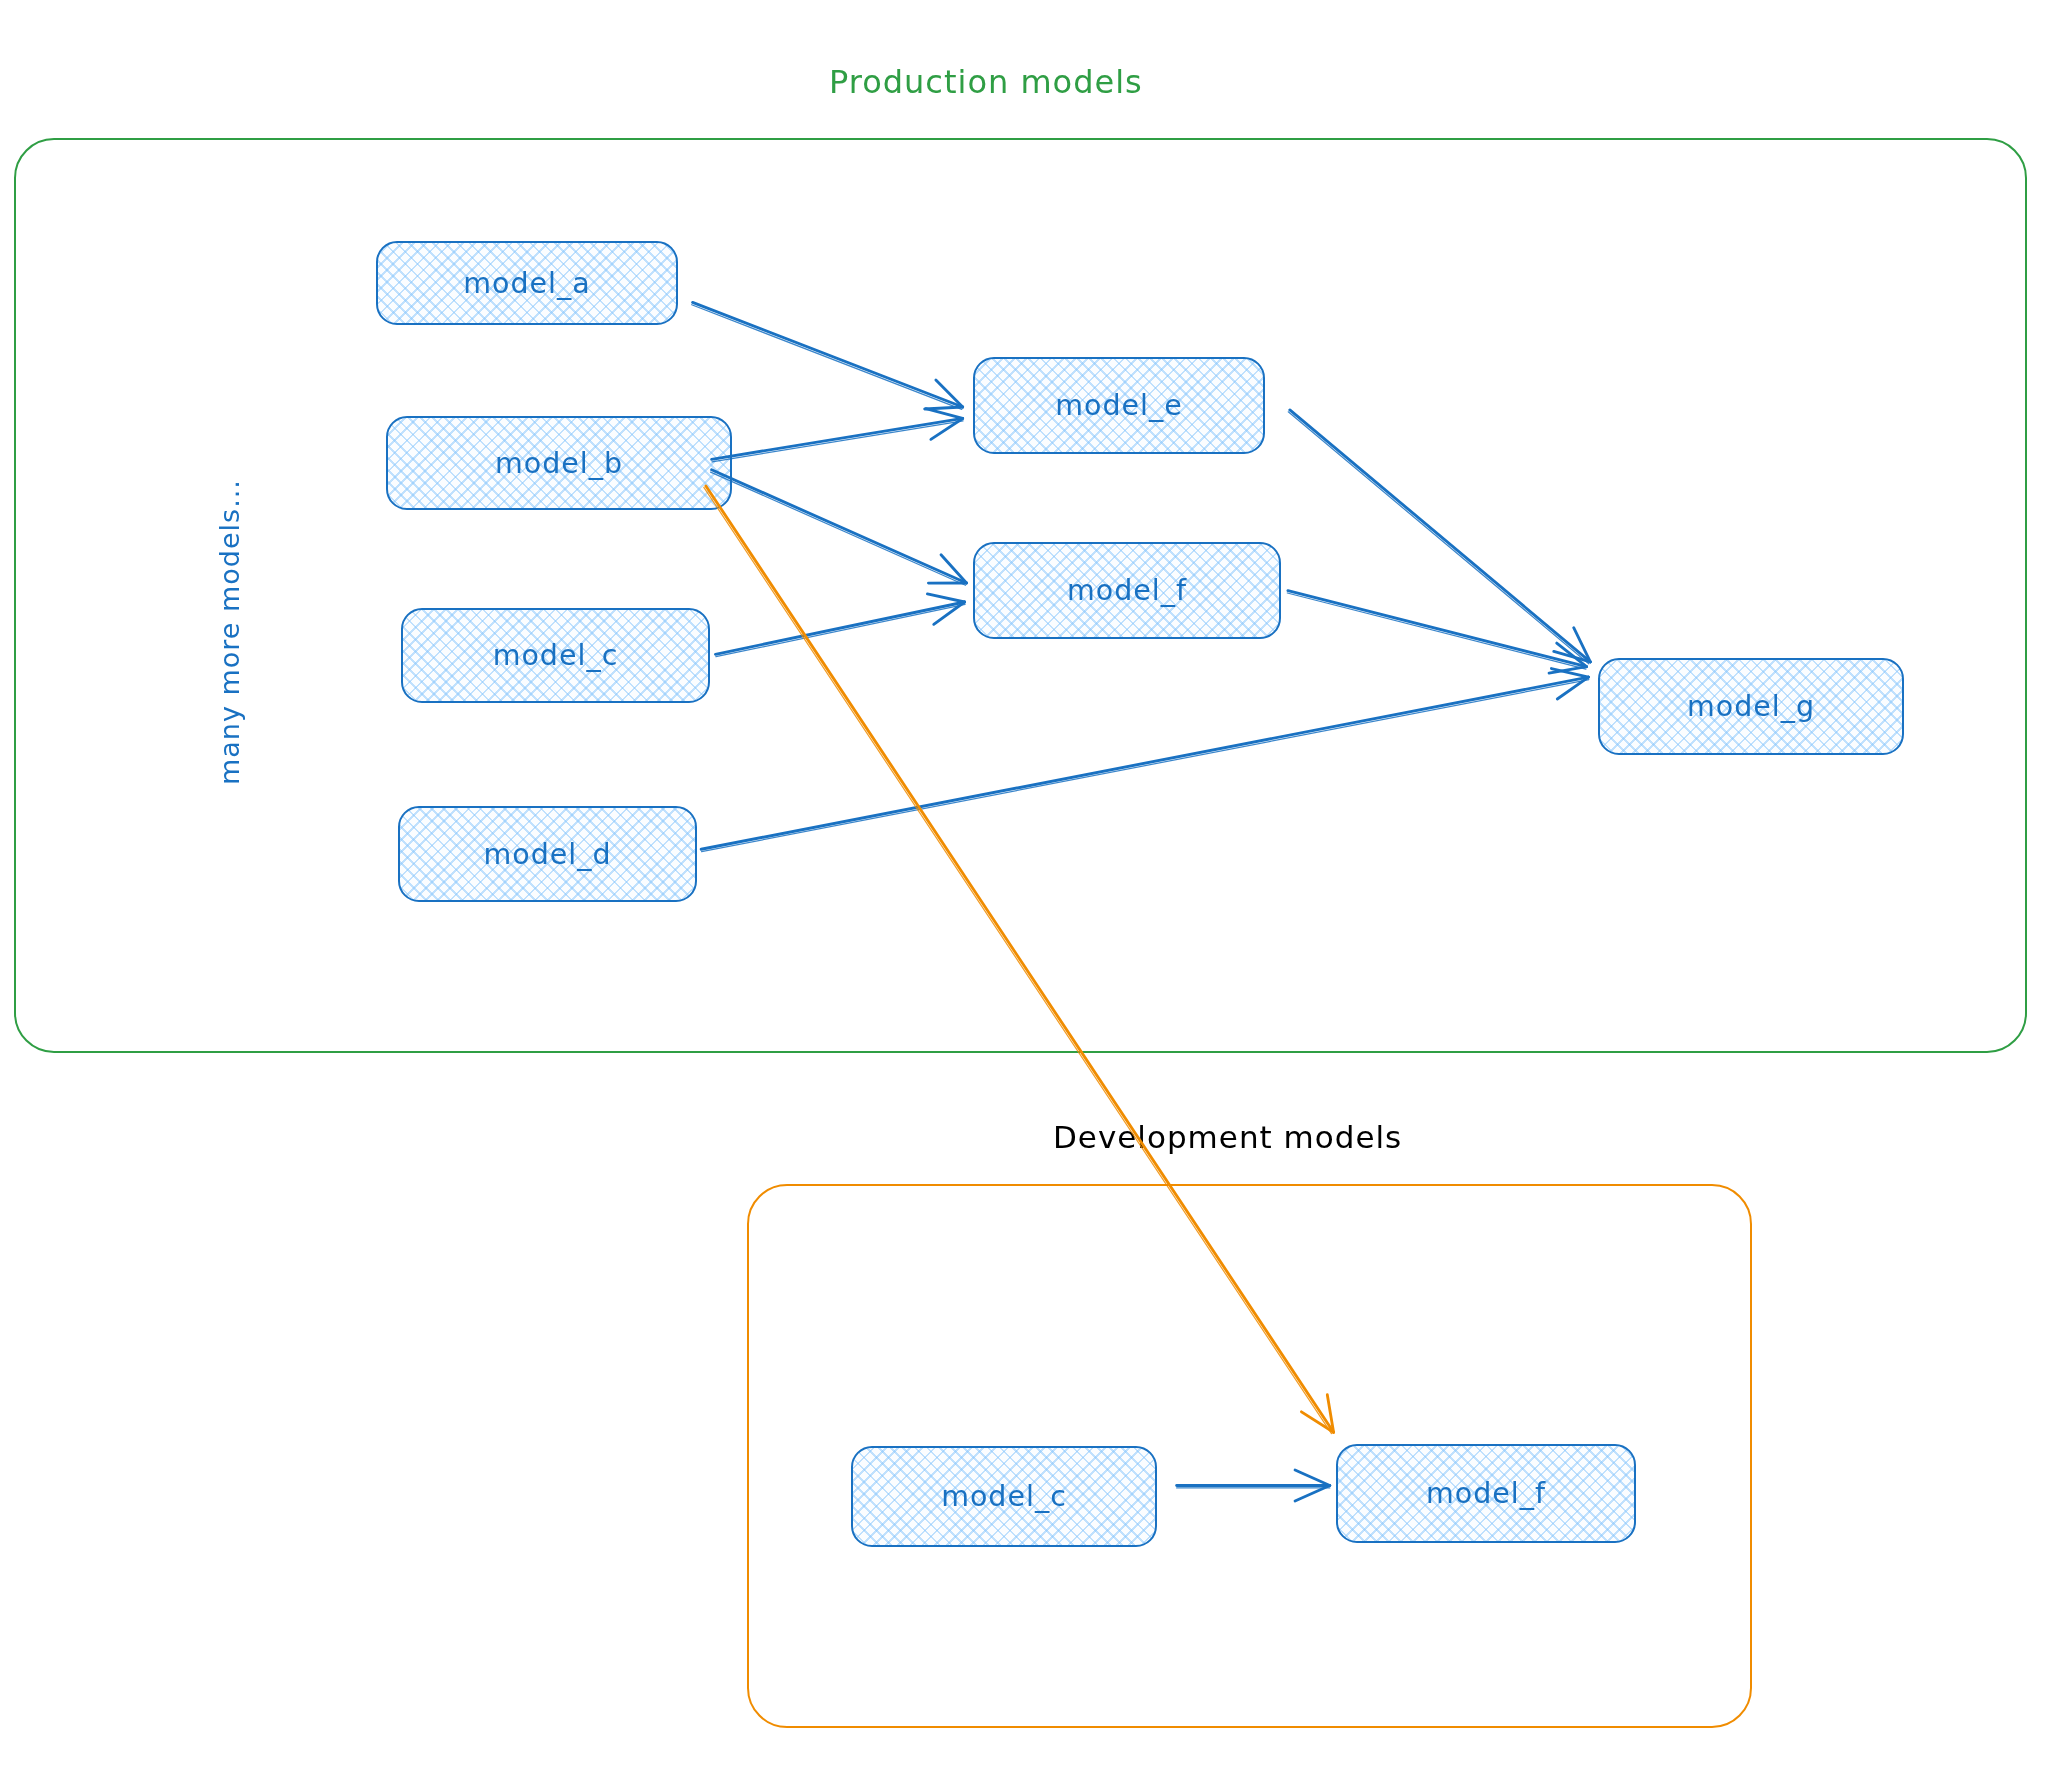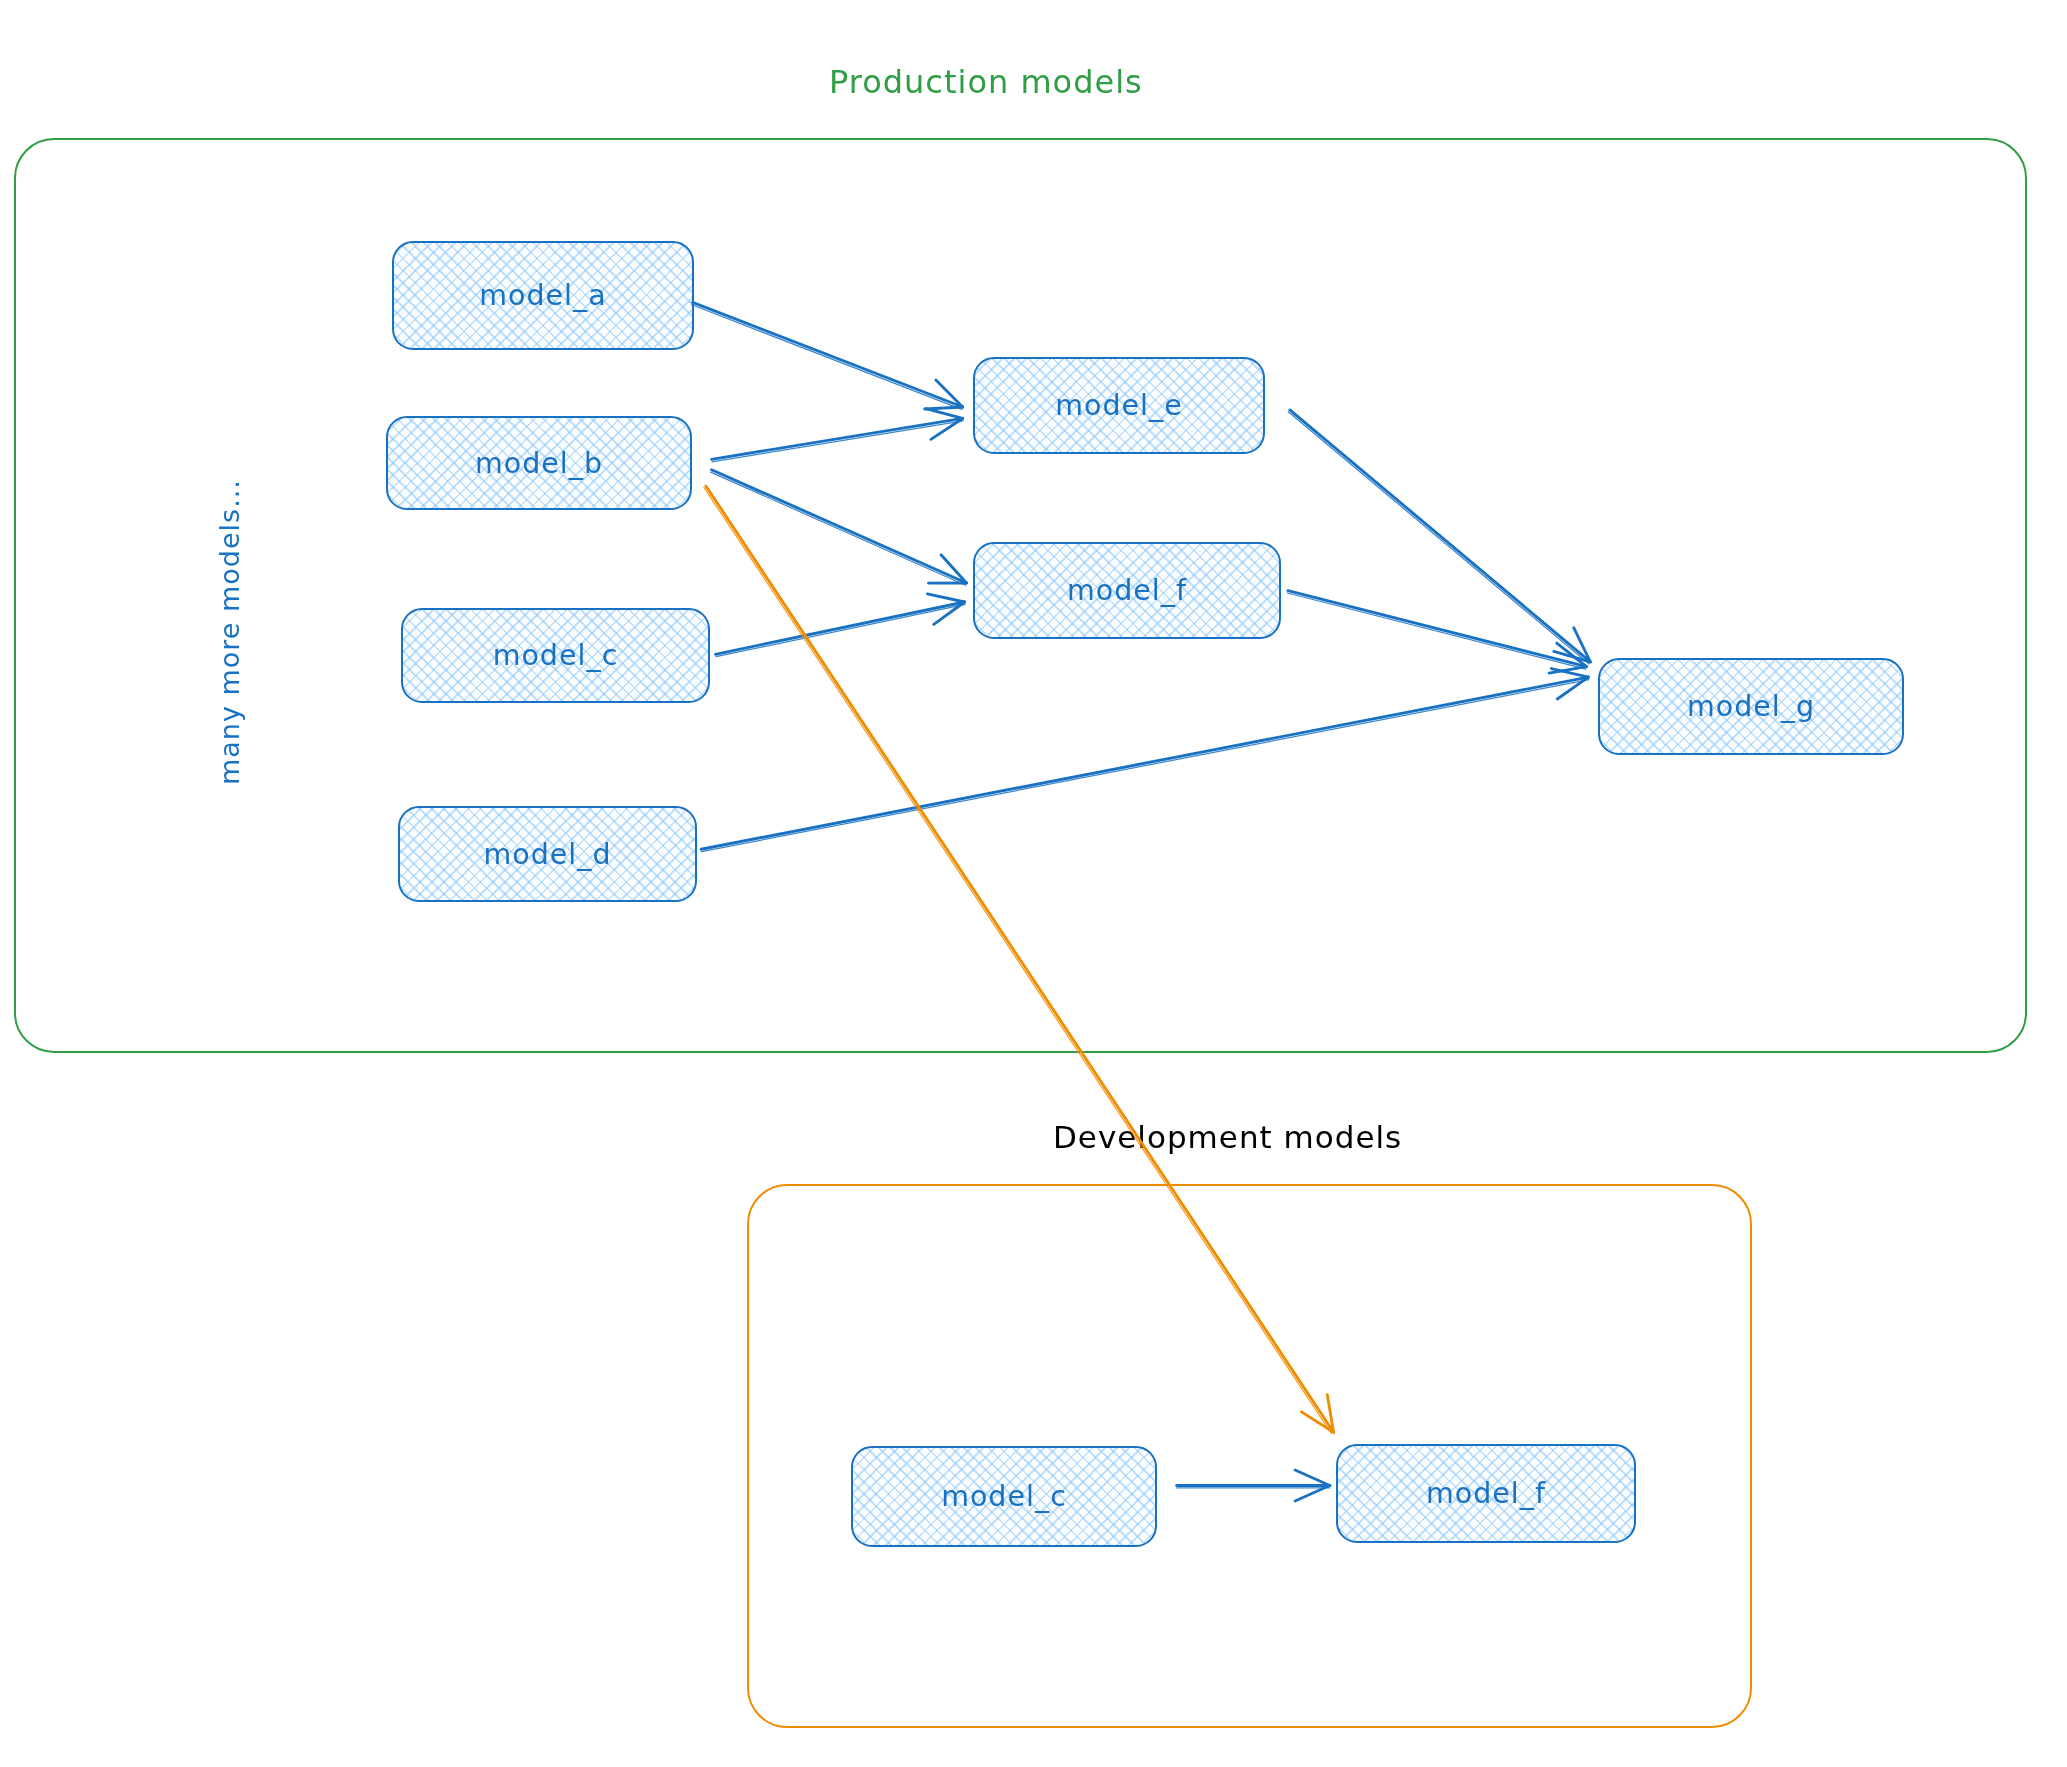--- a/index.html
+++ b/index.html
@@ -70,24 +70,24 @@
 
   <div class="group-box production"></div>
   <div class="group-box development"></div>
 
   <div class="group-title production">Production models</div>
   <div class="group-title development">Development models</div>
 
   <div class="side-note">many more models...</div>
 
   <div>
-      <div class="node" style="left: 376px; top: 241px; width: 302px; height: 109px; margin-left: 16px;">
+      <div class="node" style="left: 376px; top: 241px; width: 302px; height: 84px;">
         <span>model_a</span>
       </div>
-      <div class="node" style="left: 386px; top: 416px; width: 306px; height: 94px;">
+      <div class="node" style="left: 386px; top: 416px; width: 346px; height: 94px;">
         <span>model_b</span>
       </div>
       <div class="node" style="left: 401px; top: 608px; width: 309px; height: 95px;">
         <span>model_c</span>
       </div>
       <div class="node" style="left: 398px; top: 806px; width: 299px; height: 96px;">
         <span>model_d</span>
       </div>
       <div class="node" style="left: 973px; top: 357px; width: 292px; height: 97px;">
         <span>model_e</span>

